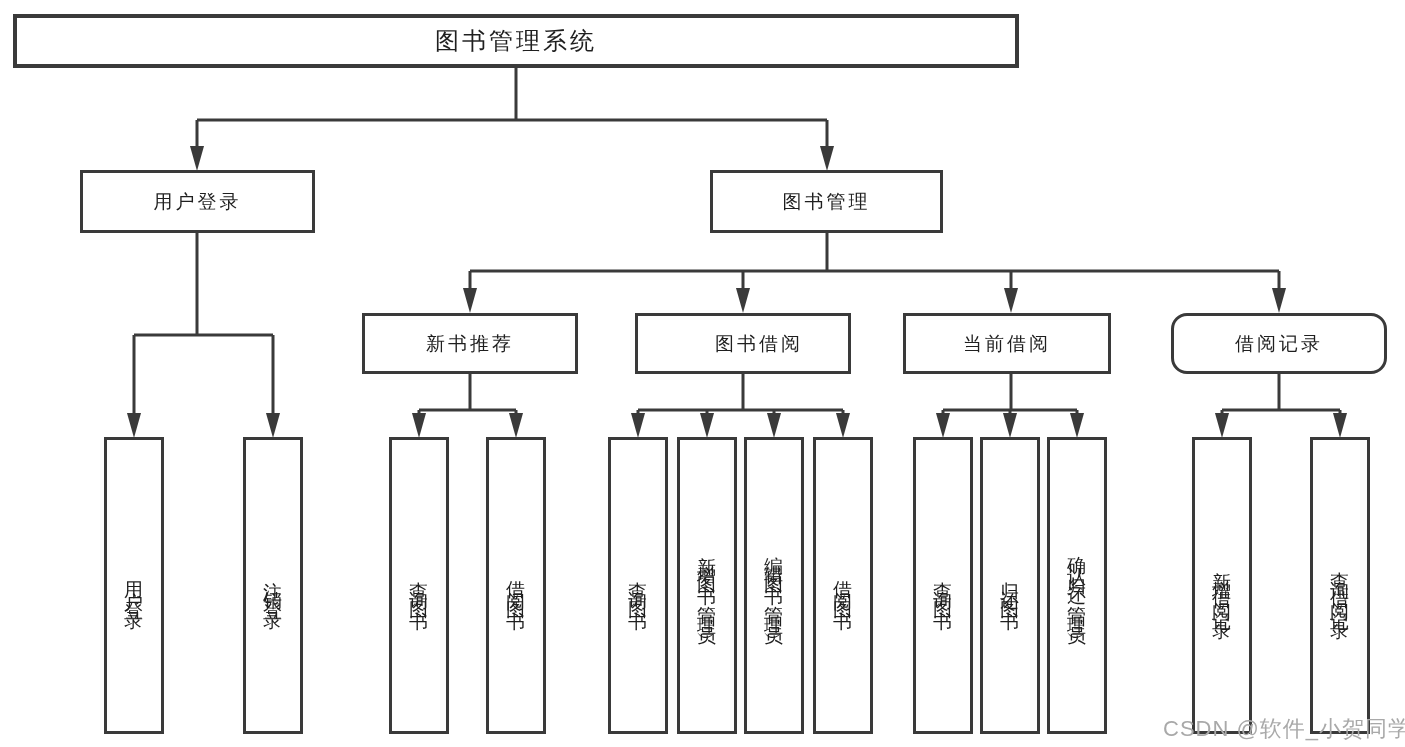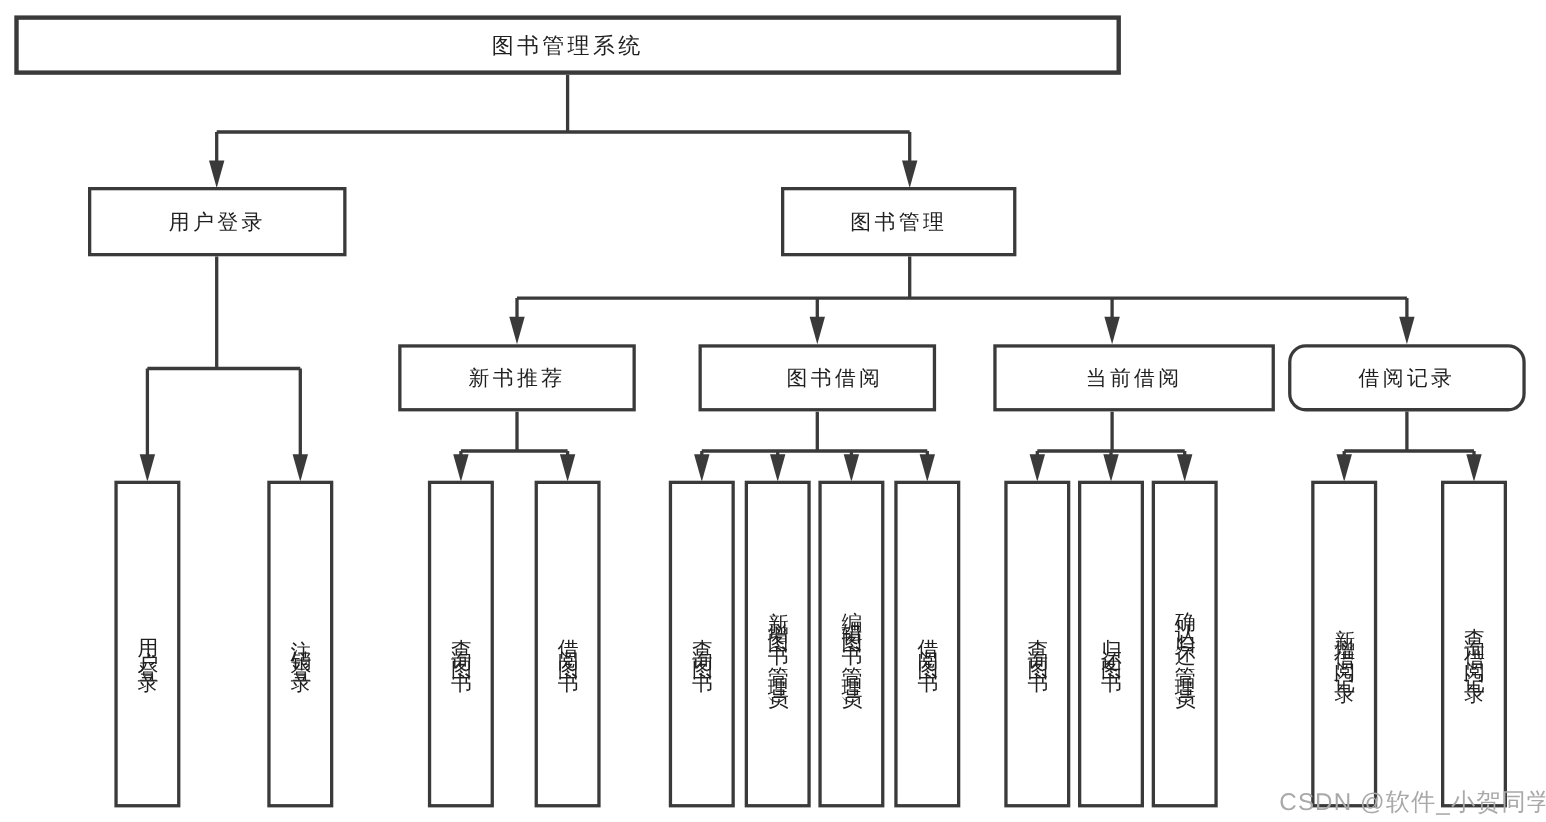--- a/index.html
+++ b/index.html
@@ -23,21 +23,21 @@
     position:absolute;
     box-sizing:border-box;
     background:#fff;
     border:3px solid var(--line);
     display:flex;align-items:center;justify-content:center;
     color:var(--text);
     z-index:1;
   }
   .node.root{border-width:4px;}
   .h-label{font-size:19px;letter-spacing:3px;font-weight:500;white-space:nowrap;}
-  .root .h-label{font-size:20px;}
+  .root .h-label{font-size:24px;}
   .v-label{
     writing-mode:vertical-rl;
     text-orientation:mixed;
     font-size:19px;
     letter-spacing:10px;
     font-weight:500;
     line-height:1;
   }
   .watermark{
     position:absolute;
@@ -91,31 +91,31 @@
     <polygon points="1333,413 1347,413 1340,438"></polygon>
   </svg>
 
   <div class="node root" style="left:13px;top:14px;width:1006px;height:54px;">
     <span class="h-label">图书管理系统</span>
   </div>
 
   <div class="node" style="left:80px;top:170px;width:235px;height:63px;">
     <span class="h-label">用户登录</span>
   </div>
-  <div class="node" style="left:710px;top:170px;width:214px;height:63px;">
+  <div class="node" style="left:710px;top:170px;width:233px;height:63px;">
     <span class="h-label">图书管理</span>
   </div>
 
   <div class="node" style="left:362px;top:313px;width:216px;height:61px;">
     <span class="h-label">新书推荐</span>
   </div>
   <div class="node" style="left:635px;top:313px;width:216px;height:61px;padding-left:32px;">
     <span class="h-label">图书借阅</span>
   </div>
-  <div class="node" style="left:903px;top:313px;width:256px;height:61px;">
+  <div class="node" style="left:903px;top:313px;width:208px;height:61px;">
     <span class="h-label">当前借阅</span>
   </div>
   <div class="node" style="left:1171px;top:313px;width:216px;height:61px;border-radius:16px;">
     <span class="h-label">借阅记录</span>
   </div>
 
   <div class="node" style="left:104px;top:437px;width:60px;height:297px;">
     <span class="v-label">用户登录</span>
   </div>
   <div class="node" style="left:243px;top:437px;width:60px;height:297px;">

